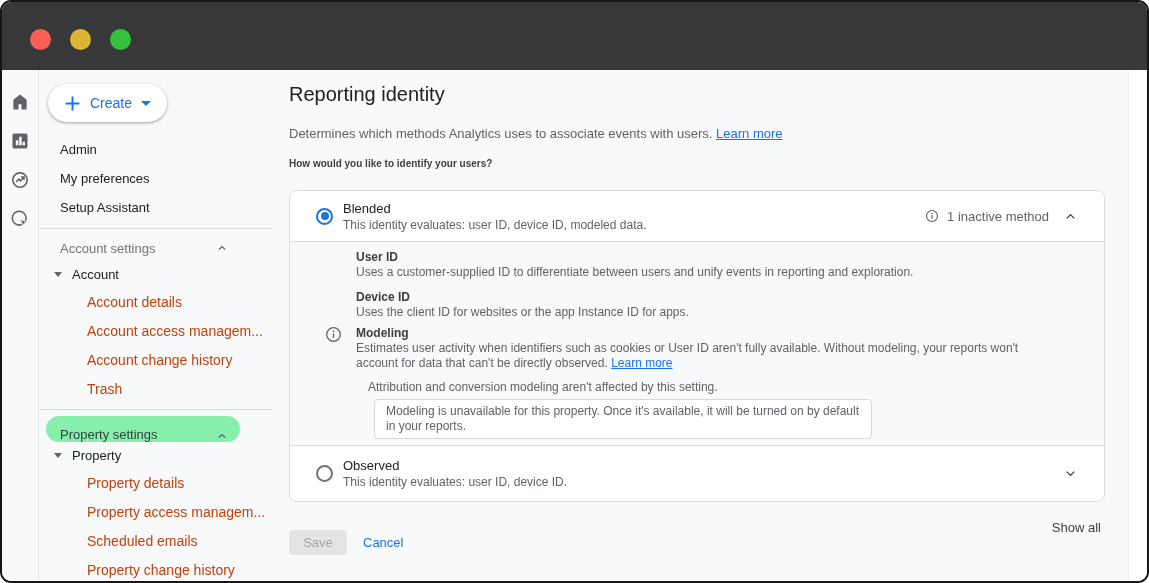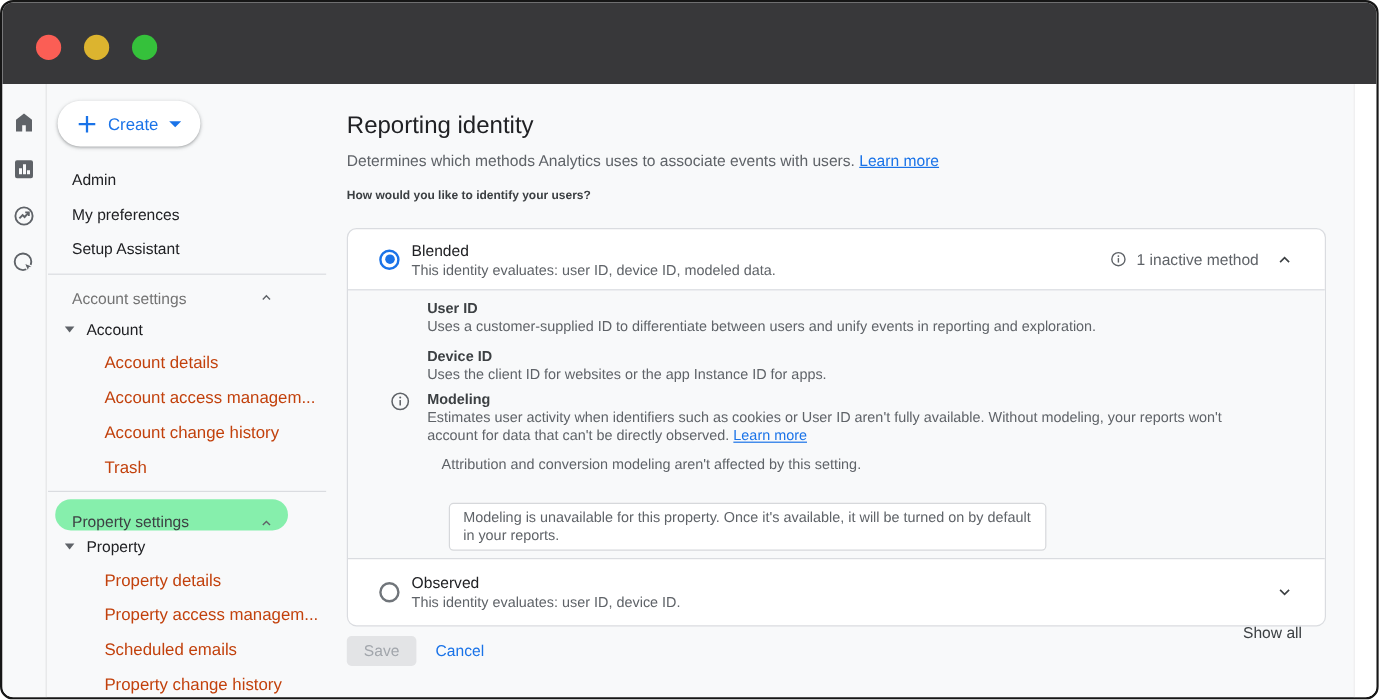--- a/index.html
+++ b/index.html
@@ -41,21 +41,21 @@
   .section-header.selected { background: #86efac; color: #3c4043; align-items: flex-end; }
   .tree-parent { height: 26px; display: flex; align-items: center; padding-left: 14px; gap: 10px;
                  font-size: 13px; color: #202124; cursor: pointer; }
   .caret-down { width: 0; height: 0; border-left: 4px solid transparent; border-right: 4px solid transparent;
                 border-top: 5px solid #5f6368; }
   .sub-item { height: 29px; display: flex; align-items: center; padding-left: 47px; font-size: 14px;
               color: #c2410c; cursor: pointer; }
 
   
   .main { position: absolute; left: 287px; top: 68px; right: 0; bottom: 0; }
-  .page-title { position: absolute; top: 24px; left: 0; font-size: 20px; font-weight: 400; color: #202124; }
+  .page-title { position: absolute; top: 13px; left: 0; font-size: 20px; font-weight: 400; color: #202124; }
   .page-subtitle { position: absolute; top: 56px; left: 0; font-size: 13px; color: #5f6368; }
   a.lnk { color: #1a73e8; text-decoration: underline; cursor: pointer; }
   .question { position: absolute; top: 88px; left: 0; font-size: 10px; font-weight: 700; color: #3c4043; }
 
   .card { position: absolute; top: 120px; left: 0; width: 816px; background: #fff;
           border: 1px solid #dadce0; border-radius: 8px; }
   .option-row { display: flex; align-items: center; padding: 0 26px; }
   .option-row.top { height: 50px; }
   .option-row.bottom { height: 55px; }
   .radio { width: 17px; height: 17px; border-radius: 50%; flex: none; position: relative; margin-right: 10px; cursor: pointer; }
@@ -71,24 +71,24 @@
   .details { border-top: 1px solid #dadce0; border-bottom: 1px solid #dadce0; background: #f8f9fa;
              padding: 8px 20px 6px 53px; }
   .details-intro { font-size: 12px; color: #5f6368; line-height: 15px; margin-bottom: 12px; }
   .method { margin-left: 13px; margin-bottom: 10px; position: relative; }
   .method .m-name { font-size: 12px; font-weight: 700; color: #3c4043; line-height: 15px; }
   .method .m-desc { font-size: 12px; color: #5f6368; line-height: 15px; }
   .method.modeling { margin-bottom: 0; }
   .method.modeling .m-desc { max-width: 678px; }
   .info-lg { position: absolute; left: -31px; top: 0; }
   .attribution { font-size: 12px; color: #5f6368; line-height: 15px; margin-top: 9px; margin-left: 25px; }
-  .banner { margin: 24px 0 0 31px; width: 498px; background: #fff; border: 1px solid #d6d8db;
+  .banner { margin: 4px 0 0 31px; width: 498px; background: #fff; border: 1px solid #d6d8db;
             border-radius: 4px; padding: 4px 11px; font-size: 12px; color: #5f6368; line-height: 15px; }
 
-  .show-all { position: absolute; top: 450px; right: 62px; font-size: 13px; color: #3c4043; cursor: pointer; margin-left: 20px; }
+  .show-all { position: absolute; top: 450px; right: 46px; font-size: 13px; color: #3c4043; cursor: pointer; margin-left: 20px; }
   .save-btn { position: absolute; top: 460px; left: 0; width: 58px; height: 25px; background: #e3e4e6;
               color: #a2a6ac; border: none; border-radius: 4px; font-size: 13px; font-family: inherit; }
   .cancel-btn { position: absolute; top: 460px; left: 74px; height: 25px; line-height: 25px; font-size: 13px;
                 color: #1a73e8; font-weight: 500; cursor: pointer; background: none; border: none; font-family: inherit; }
 
   .scroll-strip { position: absolute; right: 0; top: 68px; bottom: 0; width: 19px; background: #fff;
                   border-left: 1px solid #ededee; }
 </style>
 </head>
 <body>

